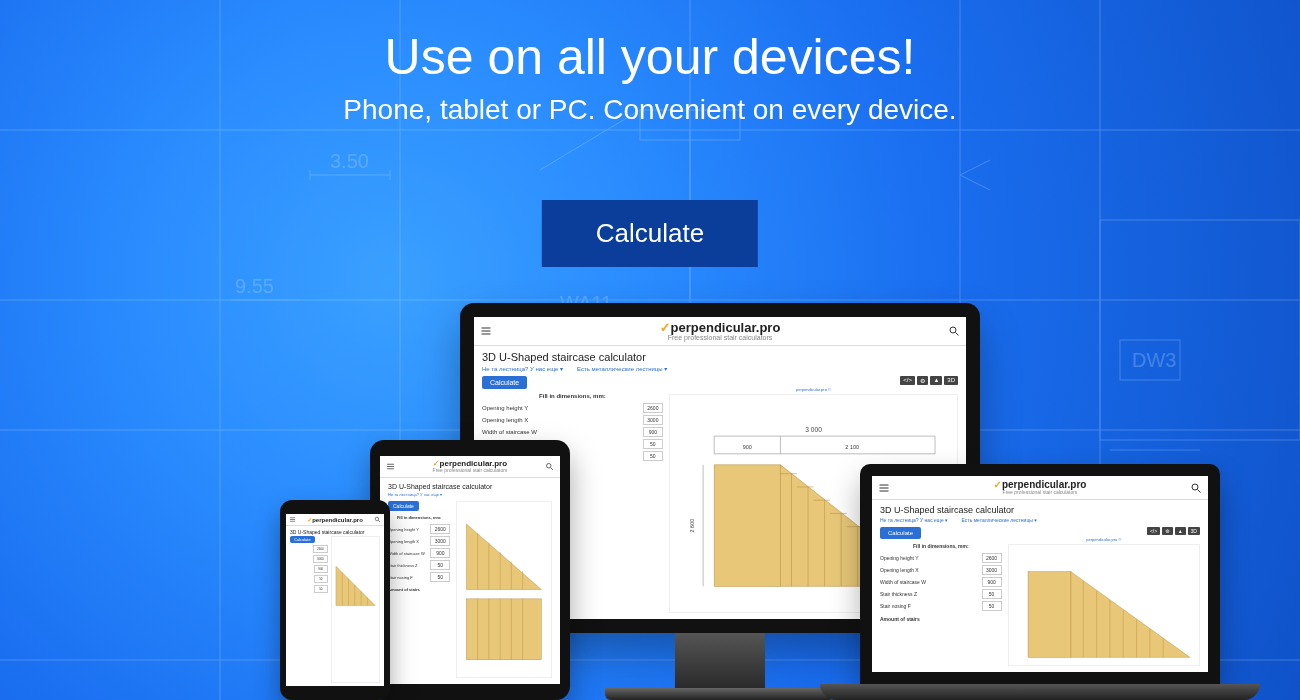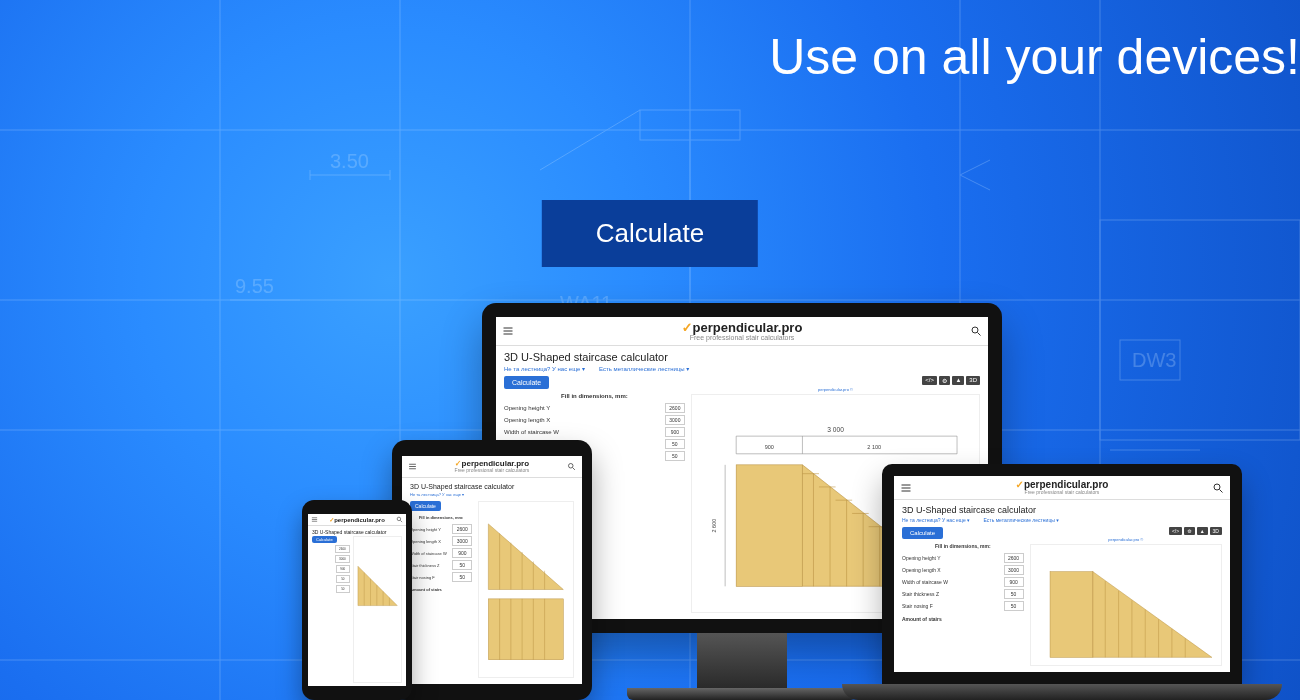--- a/index.html
+++ b/index.html
@@ -14,21 +14,21 @@
 
 
 .bp { position: absolute; inset: 0; opacity: 0.25; pointer-events: none; }
 .bp line, .bp rect, .bp circle { stroke: #cfe8ff; stroke-width: 1; fill: none; }
 .bp text { fill: #cfe8ff; font-size: 20px; font-family: Arial, sans-serif; }
 
 .headline {
   position: absolute;
   top: 28px;
   left: 0; right: 0;
-  text-align: right;
+  text-align: center;
   color: #fff;
   font-size: 50px;
   font-weight: 300;
 }
 .subhead {
   position: absolute;
   top: 94px;
   left: 0; right: 0;
   text-align: center;
   color: #fff;
@@ -43,21 +43,21 @@
   background: #0a3e9a;
   color: #fff;
   border: none;
   font-size: 26px;
   font-weight: 300;
   padding: 18px 54px;
   cursor: pointer;
 }
 
 
-.stage { position: absolute; left: 0; right: 0; bottom: 0; height: 420px; margin-left: 22px; }
+.stage { position: absolute; left: 0; right: 0; bottom: 0; height: 420px; }
 
 
 .monitor { position: absolute; left: 460px; bottom: 0; width: 520px; }
 .monitor-screen {
   width: 520px; height: 330px;
   background: #111; border-radius: 14px;
   padding: 14px;
   box-shadow: 0 20px 40px rgba(0,0,0,0.3);
 }
 .monitor-inner { width: 100%; height: 100%; background: #fff; }
@@ -186,20 +186,21 @@
       <line x1="1110" y1="510" x2="1200" y2="510"></line>
       <line x1="1110" y1="530" x2="1200" y2="530"></line>
       <line x1="1110" y1="550" x2="1200" y2="550"></line>
     </g>
     <line x1="960" y1="175" x2="990" y2="160"></line>
     <line x1="960" y1="175" x2="990" y2="190"></line>
     <text x="480" y="680">3.25</text>
   </svg>
 
   <h1 class="headline">Use on all your devices!</h1>
+  <p class="subhead">Phone, tablet or PC. Convenient on every device.</p>
   <button class="cta">Calculate</button>
 
   <div class="stage">
 
     <div class="monitor">
       <div class="monitor-screen">
         <div class="monitor-inner">
           <div class="app scale-lg">
             <div class="app-header">
               <svg class="menu-ico" viewBox="0 0 24 24">

